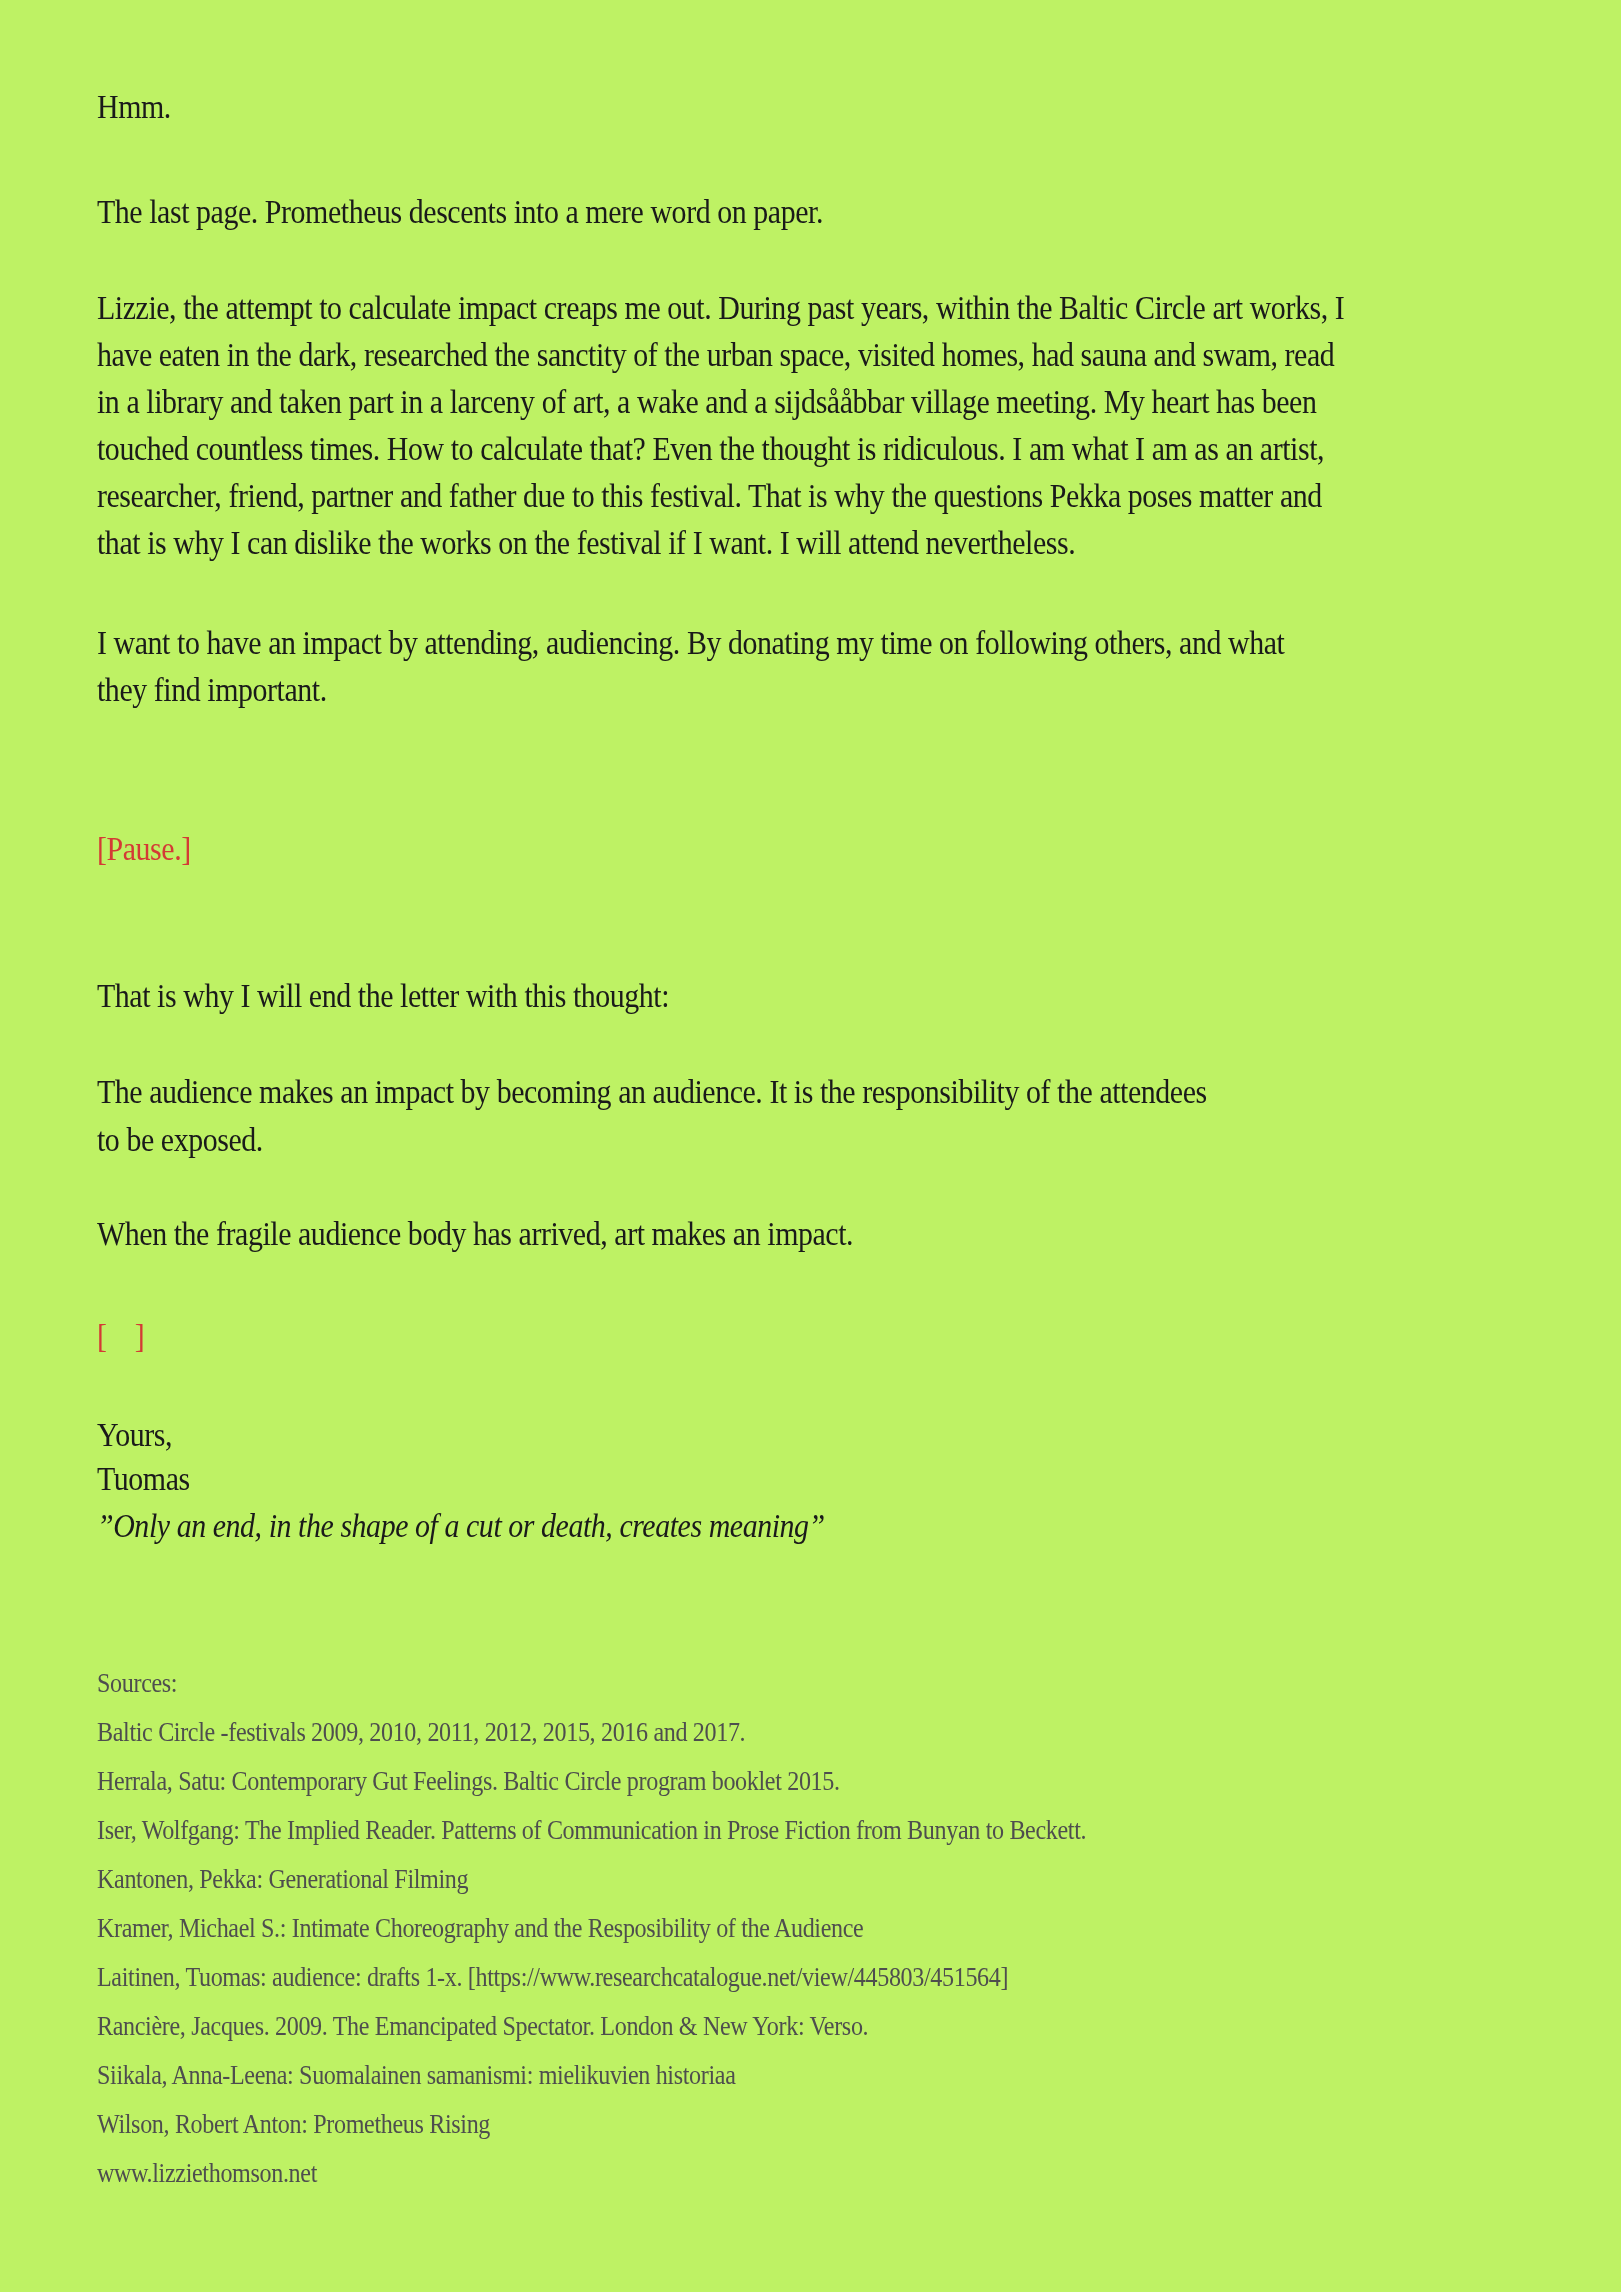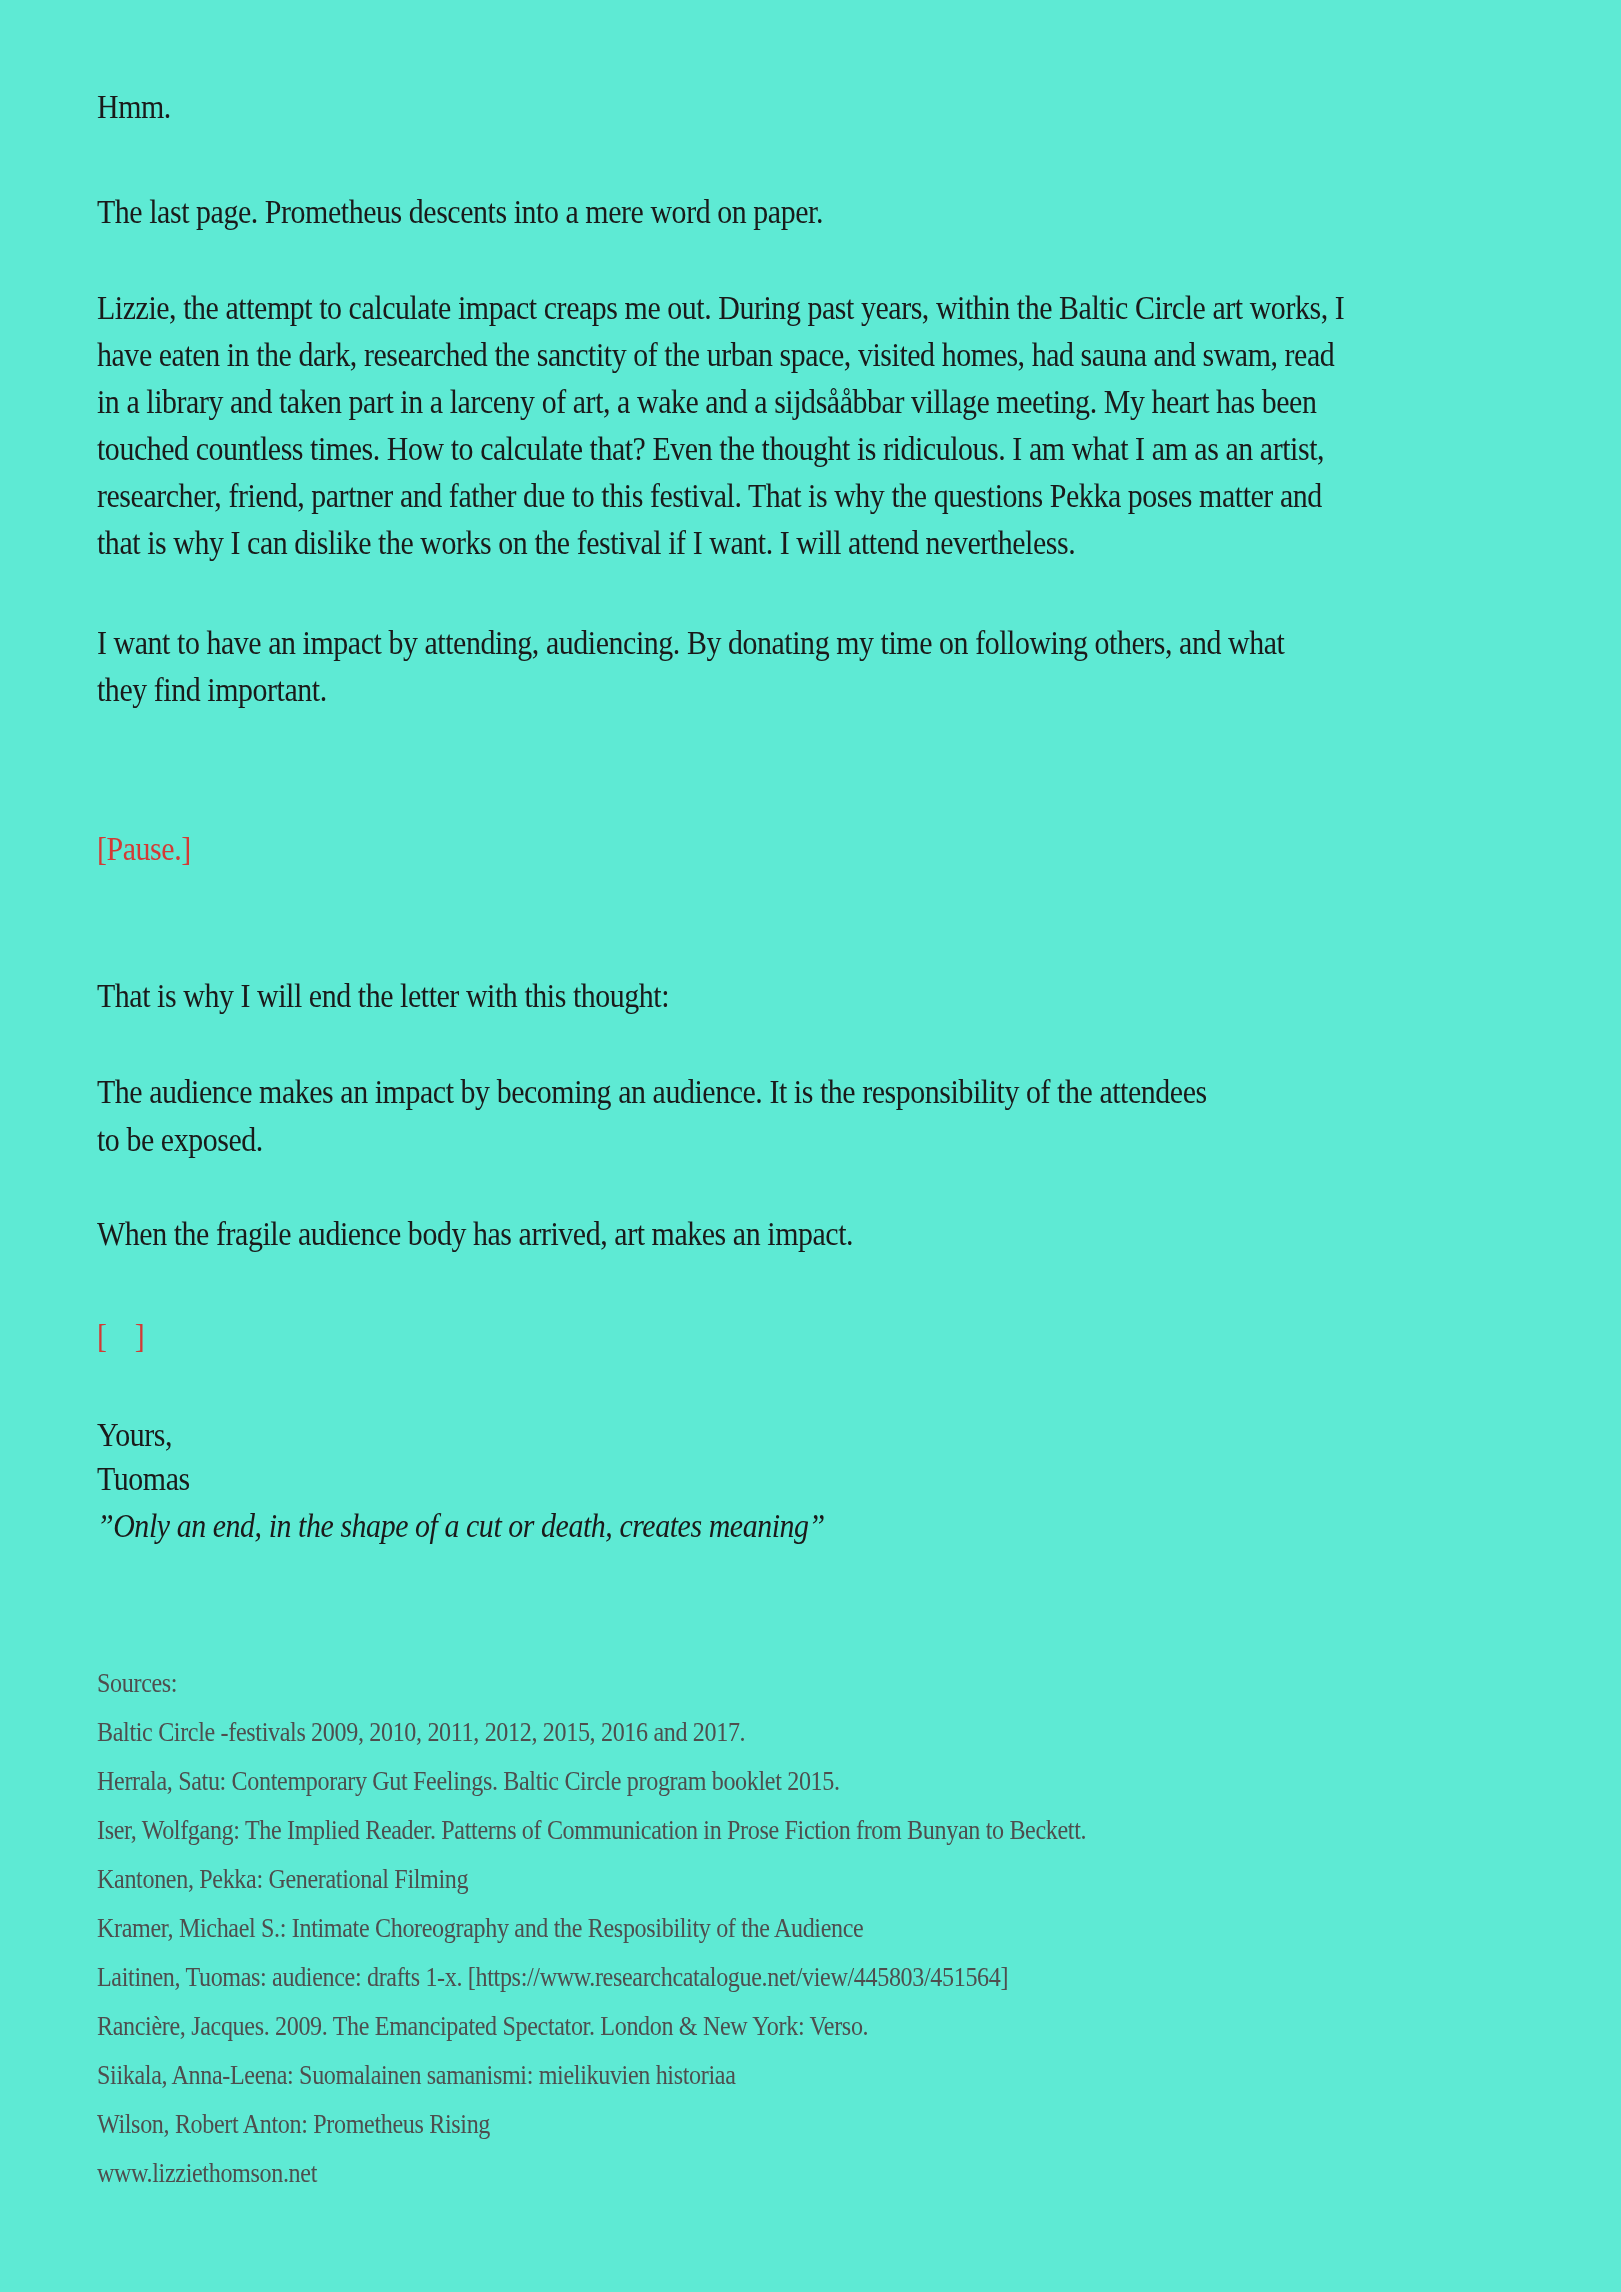--- a/index.html
+++ b/index.html
@@ -7,21 +7,21 @@
     width: 1621px;
     height: 2293px;
     background: #ffffff;
     position: relative;
     overflow: hidden;
     font-family: "Liberation Serif", "DejaVu Serif", serif;
   }
   .page {
     position: absolute;
     inset: 0;
-    background: #5eead4;
+    background: #bef264;
   }
   .line {
     position: absolute;
     left: 97px;
     white-space: pre;
     font-size: 34px;
     line-height: 1.1;
     letter-spacing: -0.5px;
     color: #1a1a1a;
     transform: scaleX(0.88);

